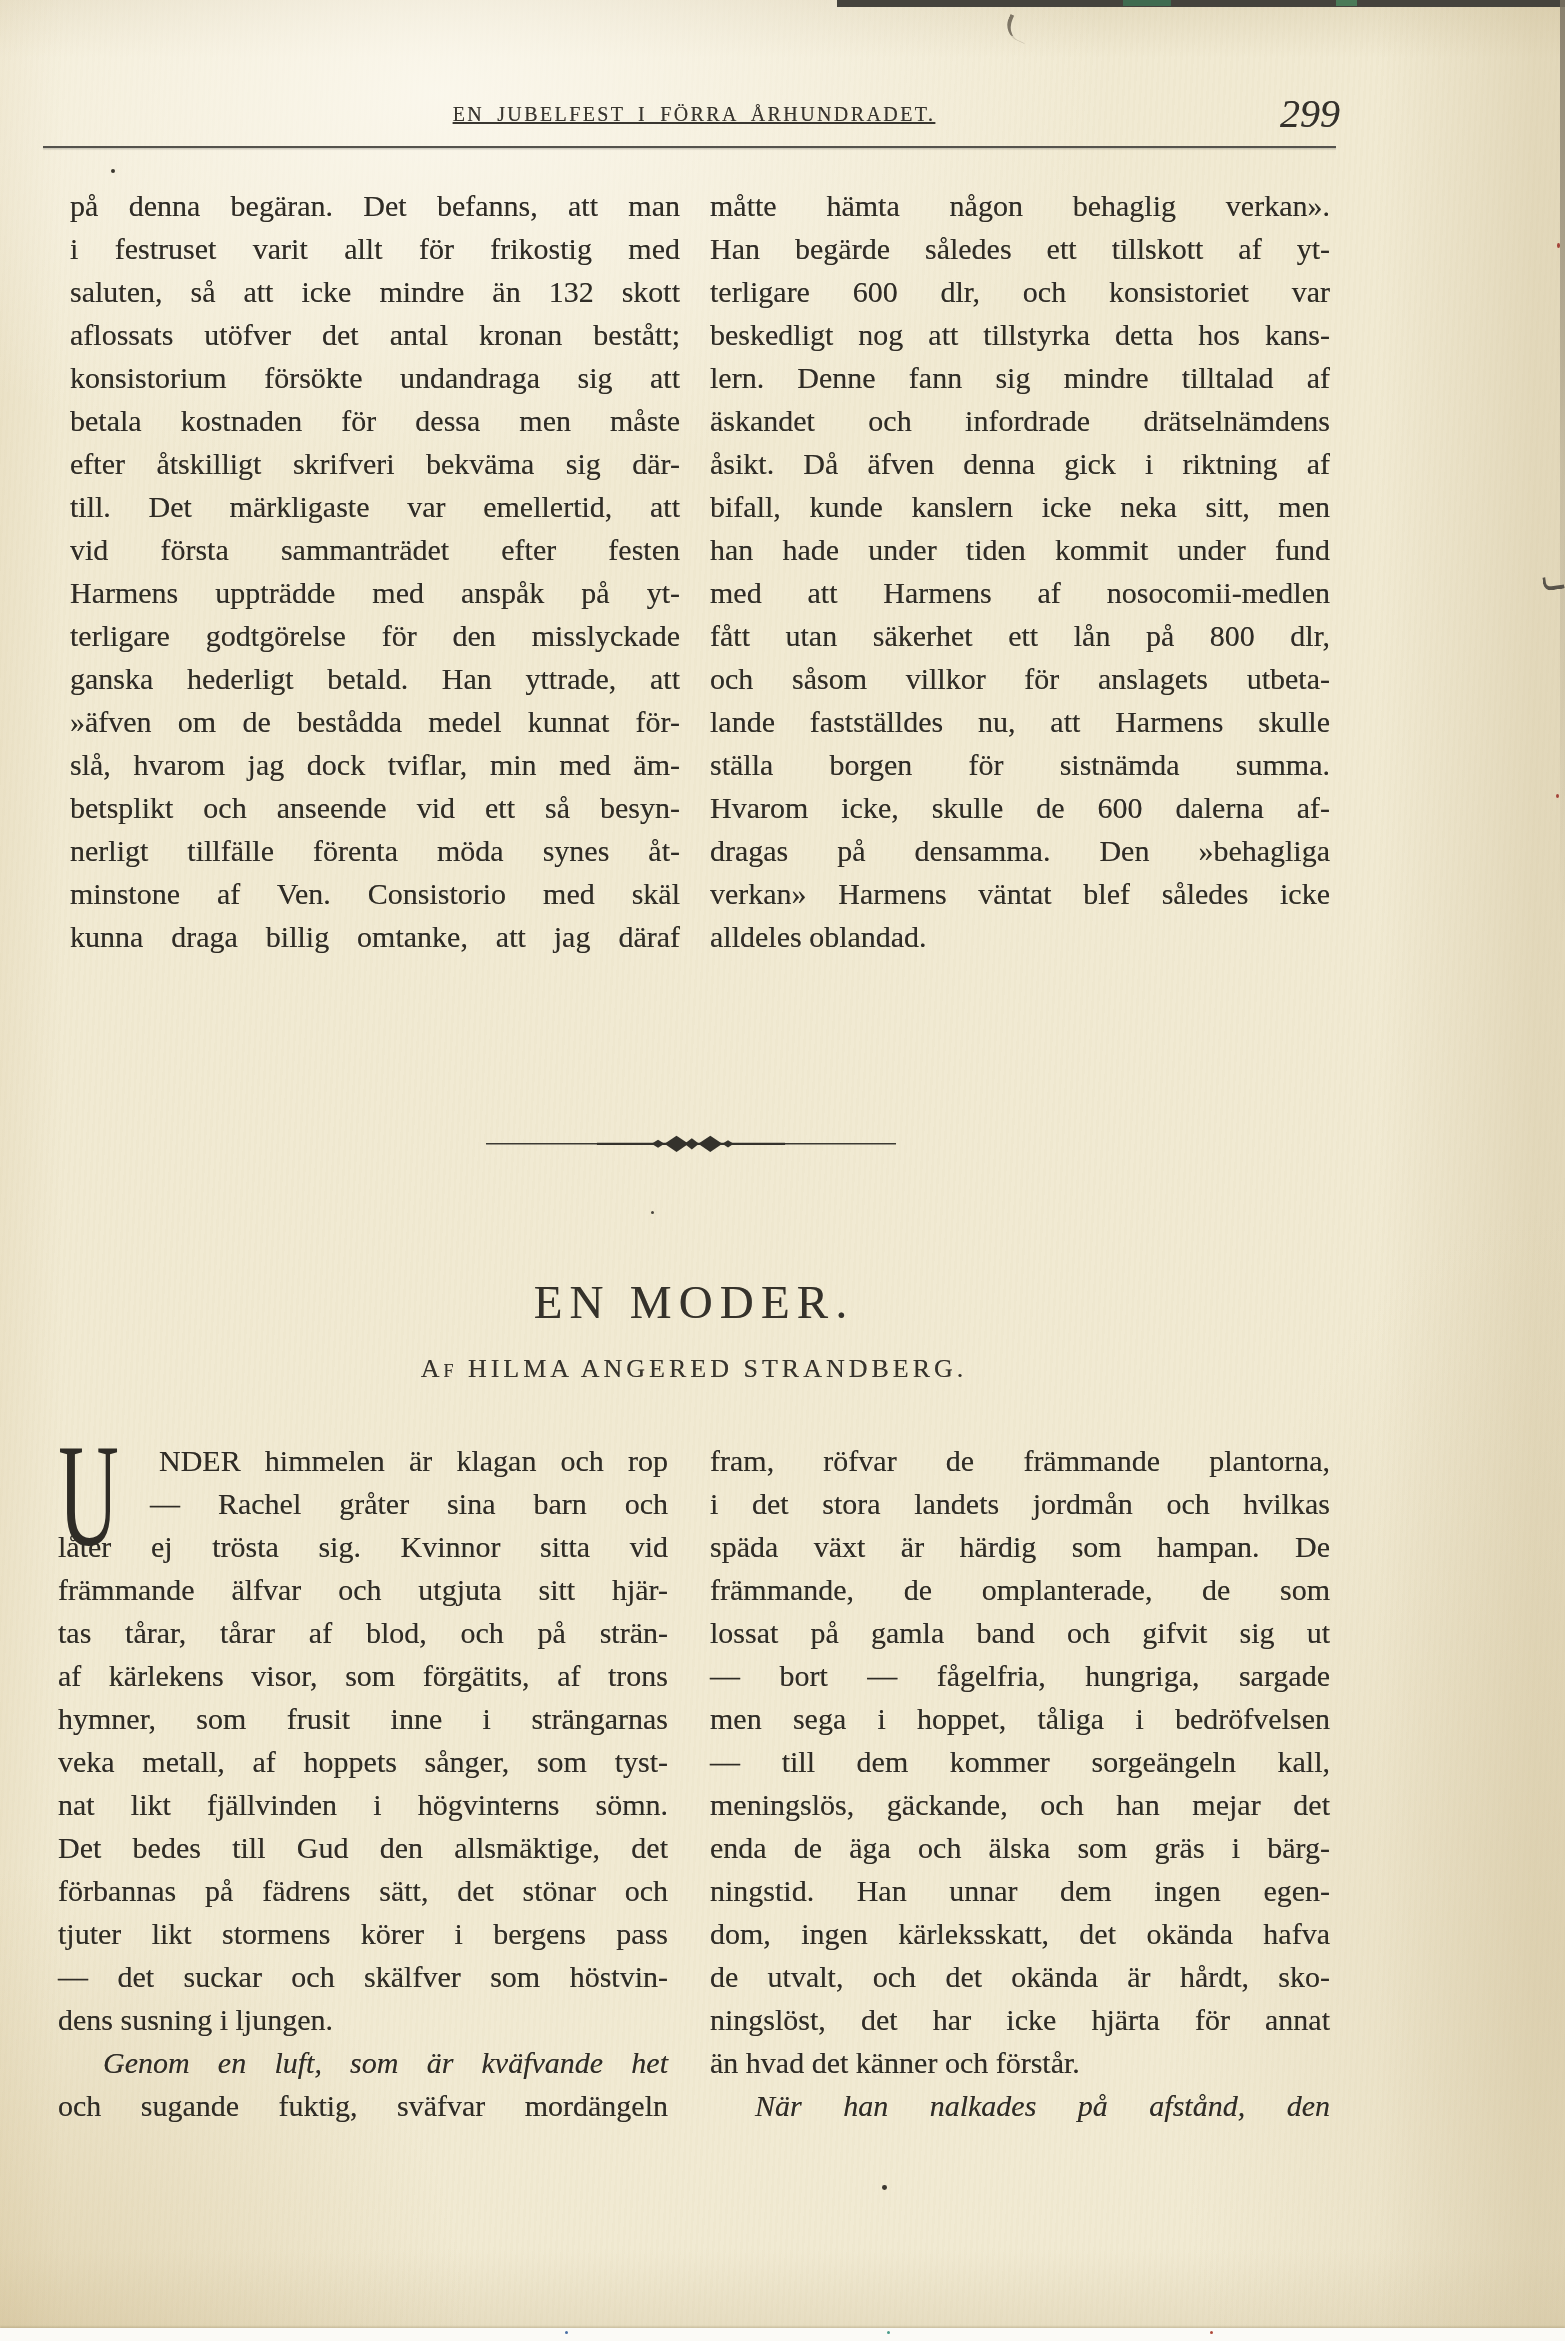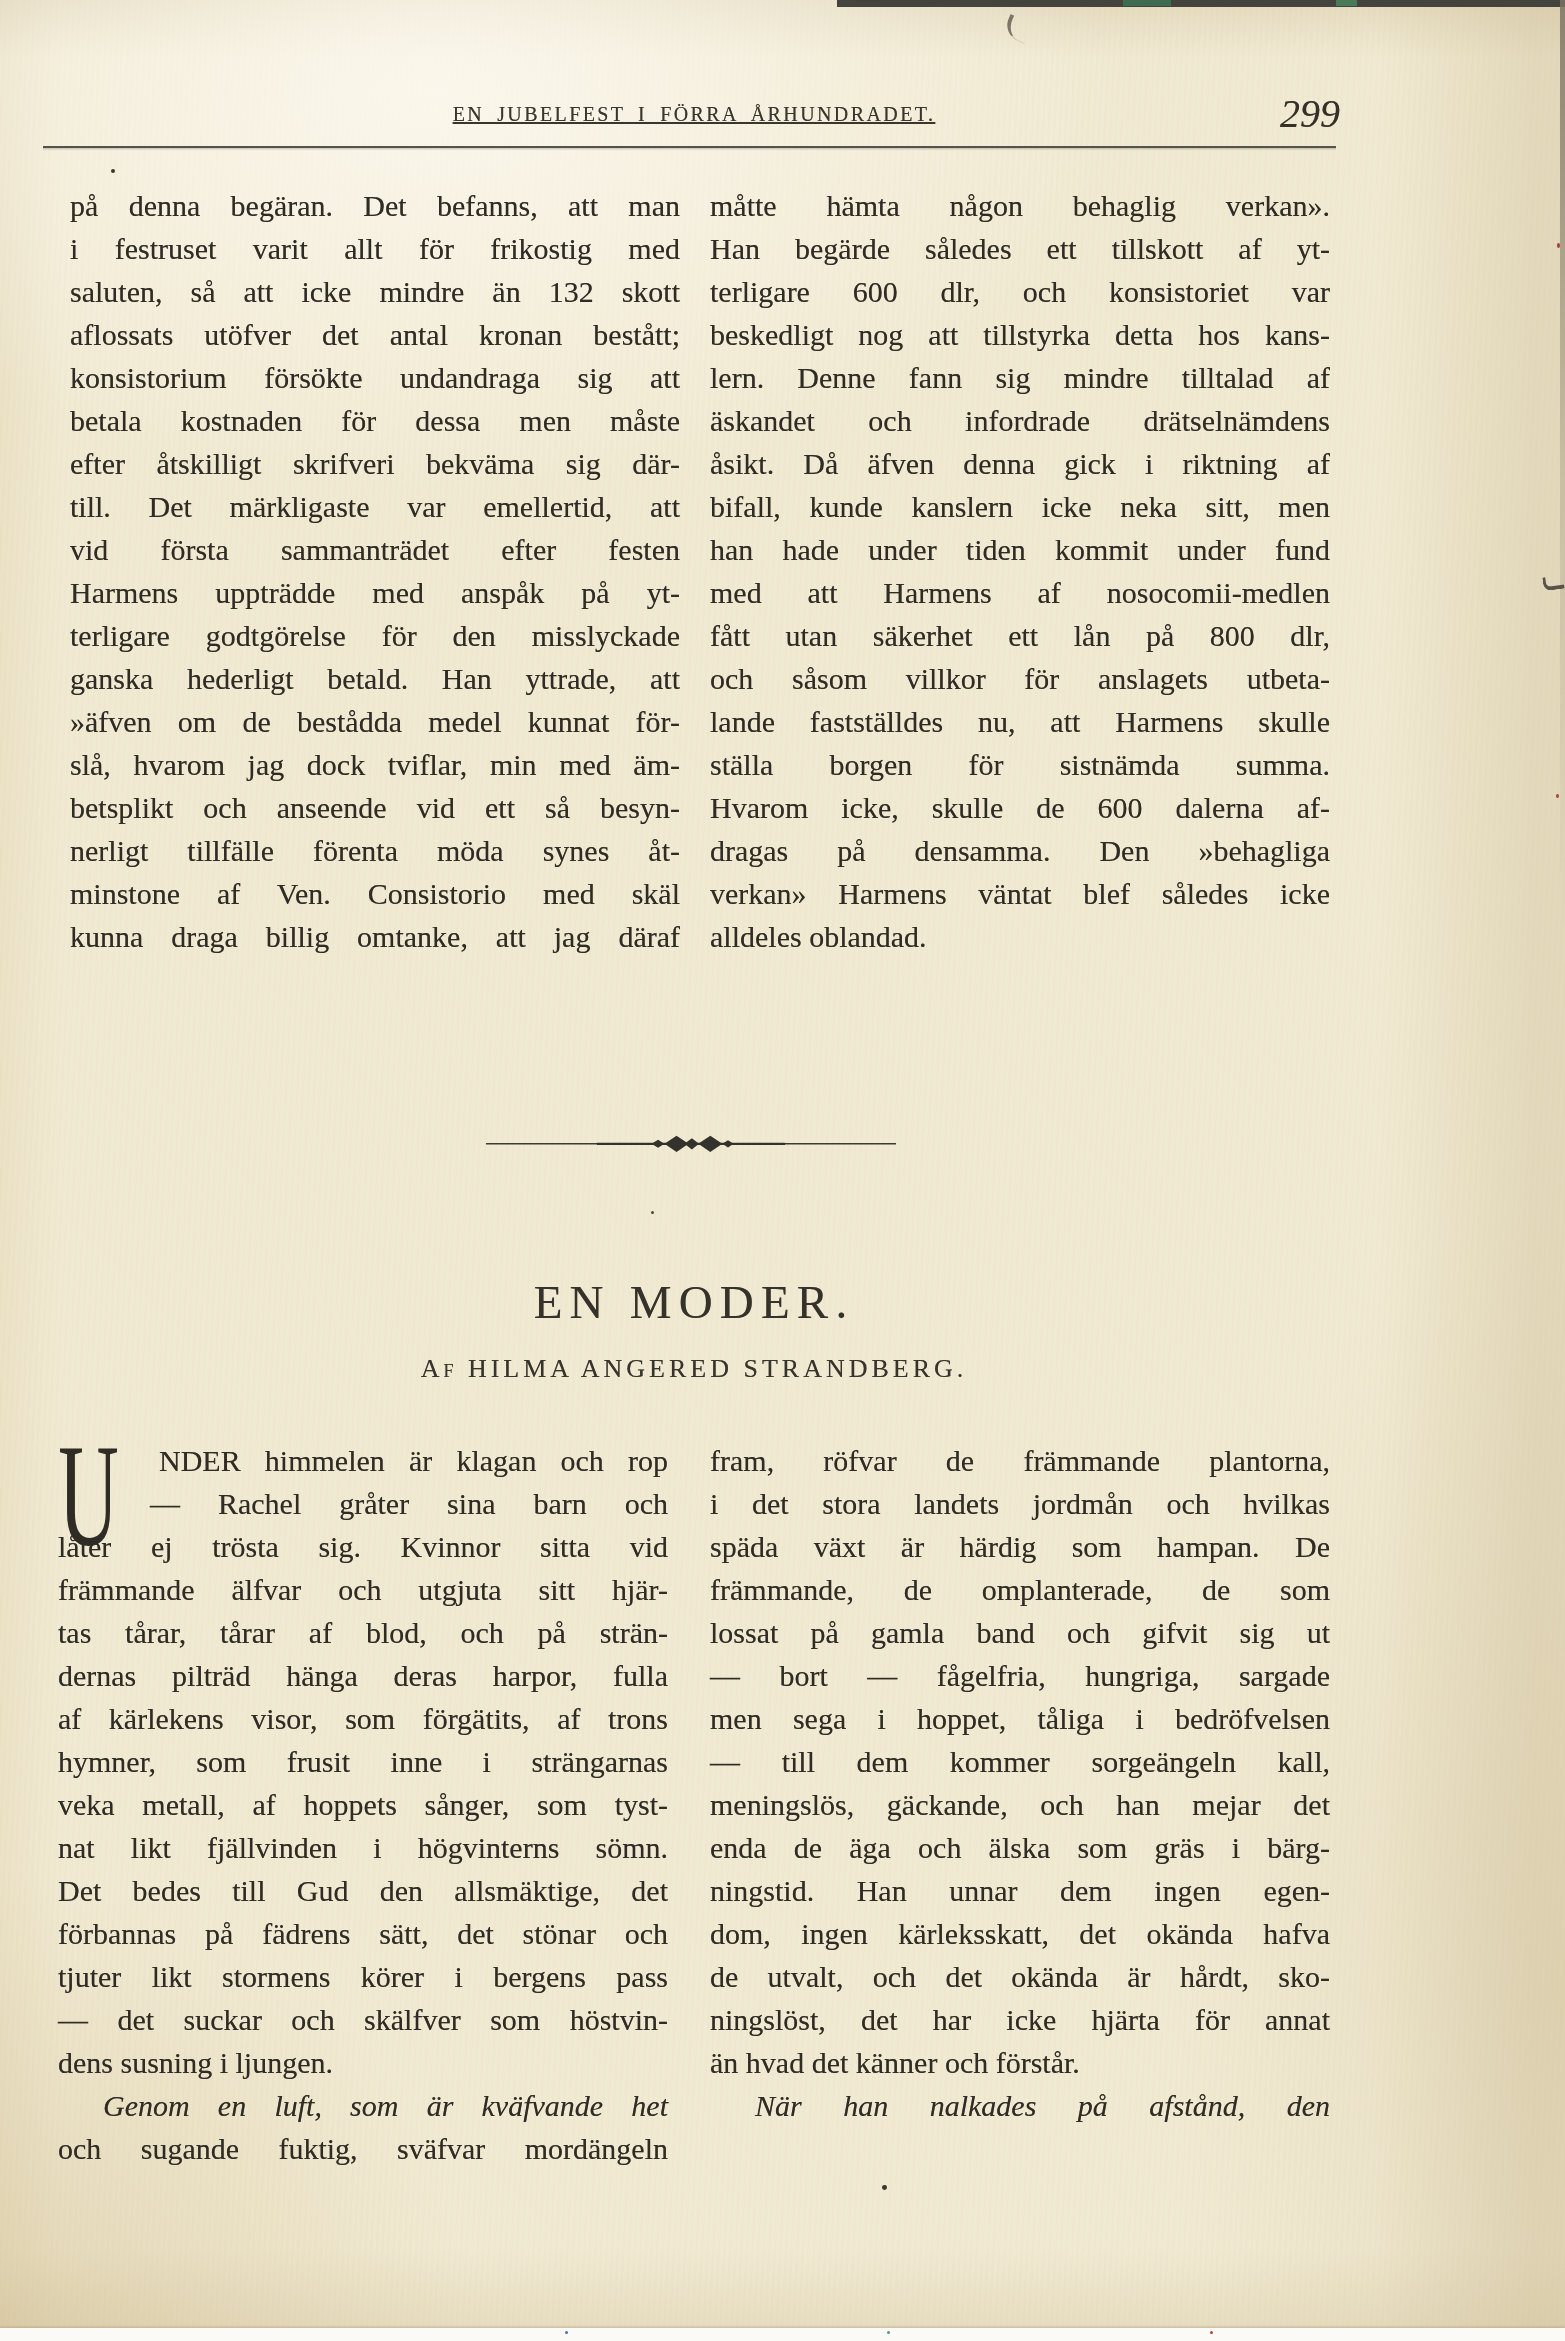--- a/index.html
+++ b/index.html
@@ -176,21 +176,20 @@
   <div class="story-title">EN MODER.</div>
   <div class="story-byline">Af HILMA ANGERED STRANDBERG.</div>
 
   <div class="col col-story-left ink story">
 
   <div class="ln dc">NDER himmelen är klagan och rop</div>
       <div class="ln dc2">— Rachel gråter sina barn och</div>
       <div class="ln">låter ej trösta sig.  Kvinnor sitta vid</div>
       <div class="ln">främmande älfvar och utgjuta sitt hjär-</div>
       <div class="ln">tas tårar, tårar af blod, och på strän-</div>
-      <div class="ln">dernas pilträd hänga deras harpor, fulla</div>
       <div class="ln">af kärlekens visor, som förgätits, af trons</div>
       <div class="ln">hymner, som frusit inne i strängarnas</div>
       <div class="ln">veka metall, af hoppets sånger, som tyst-</div>
       <div class="ln">nat likt fjällvinden i högvinterns sömn.</div>
       <div class="ln">Det bedes till Gud den allsmäktige, det</div>
       <div class="ln">förbannas på fädrens sätt, det stönar och</div>
       <div class="ln">tjuter likt stormens körer i bergens pass</div>
       <div class="ln">— det suckar och skälfver som höstvin-</div>
       <div class="ln pend">dens susning i ljungen.</div>
       <div class="ln indent">Genom en luft, som är kväfvande het</div>

